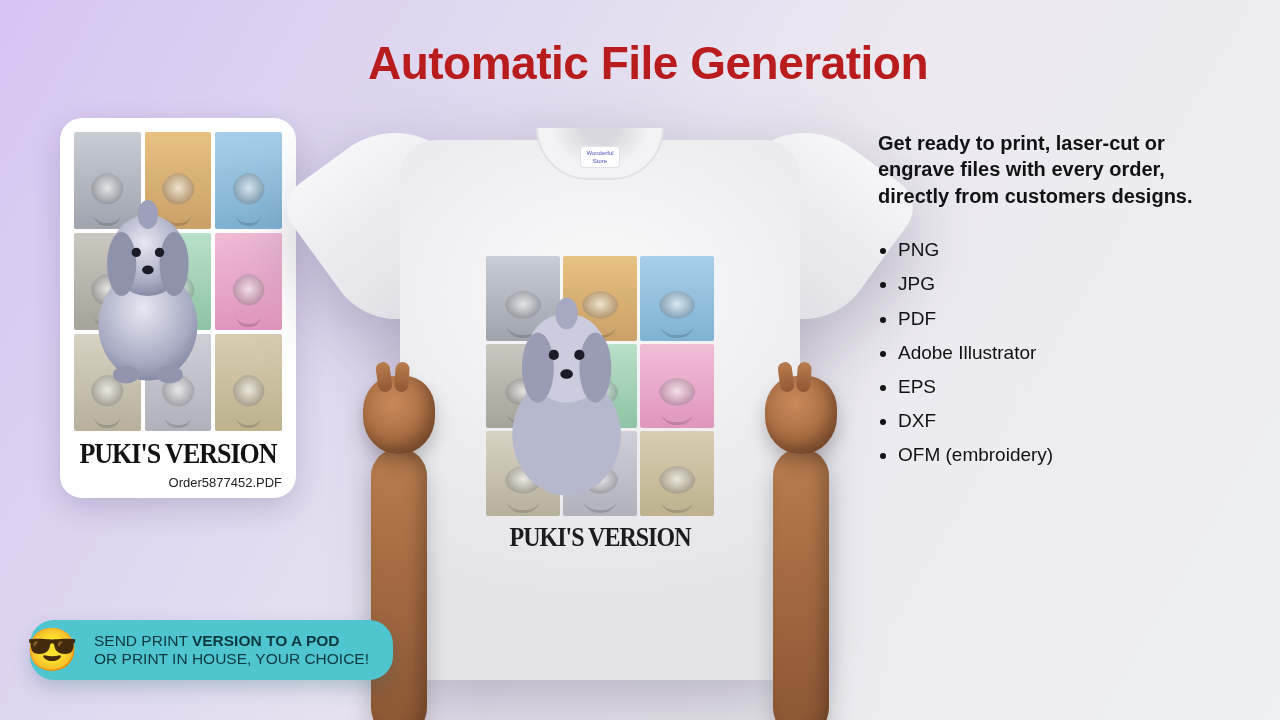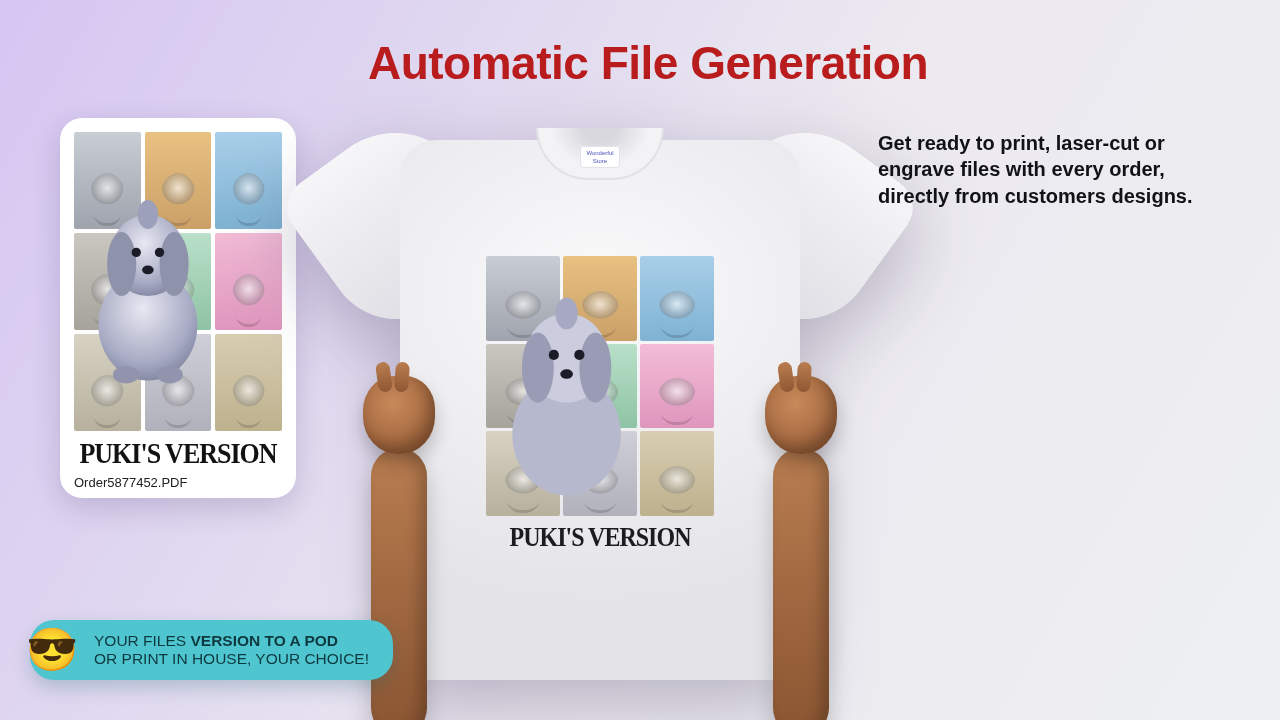--- a/index.html
+++ b/index.html
@@ -39,21 +39,21 @@
   background: radial-gradient(ellipse 60% 45% at 50% 30%, rgba(255,255,255,.65), rgba(120,120,120,.35) 70%, transparent 75%);
   border-radius: 50% 50% 45% 45%;
   box-shadow: 0 6px 0 -3px rgba(0,0,0,.15);
 }
 .card .version {
   font-family: "Times New Roman", serif; font-weight: 900;
   letter-spacing: -1px; font-size: 26px; text-align: center;
   margin-top: 8px; color: #121212; transform: scaleY(1.15);
 }
 .card .file {
-  text-align: left; font-size: 13px; color: #222; margin-top: 6px;
+  text-align: right; font-size: 13px; color: #222; margin-top: 6px;
   font-family: Helvetica, Arial, sans-serif;
 }
 .big-dog {
   position: absolute; left: 4px; top: 6px; width: 70%; height: 96%;
   z-index: 5; pointer-events: none;
 }
 .big-dog svg { width: 100%; height: 100%; }
 
 
 .shirt-wrap {
@@ -243,21 +243,30 @@
     <div class="forearm"></div>
   </div>
   <div class="arm r">
     <div class="hand"></div>
     <div class="forearm"></div>
   </div>
 </div>
 
 <div class="right">
   <p>Get ready to print, laser-cut or engrave files with every order, directly from customers designs.</p>
+  <ul>
+    <li>PNG</li>
+    <li>JPG</li>
+    <li>PDF</li>
+    <li>Adobe Illustrator</li>
+    <li>EPS</li>
+    <li>DXF</li>
+    <li>OFM (embroidery)</li>
+  </ul>
 </div>
 
 <div class="callout">
   <span class="emoji">😎</span>
   <div>
-    <span>YOUR FILES </span><b>VERSION TO A POD</b>
+    <span>SEND PRINT </span><b>VERSION TO A POD</b>
   </div>
   <div>OR PRINT IN HOUSE, YOUR CHOICE!</div>
 </div>
 
 </body></html>

